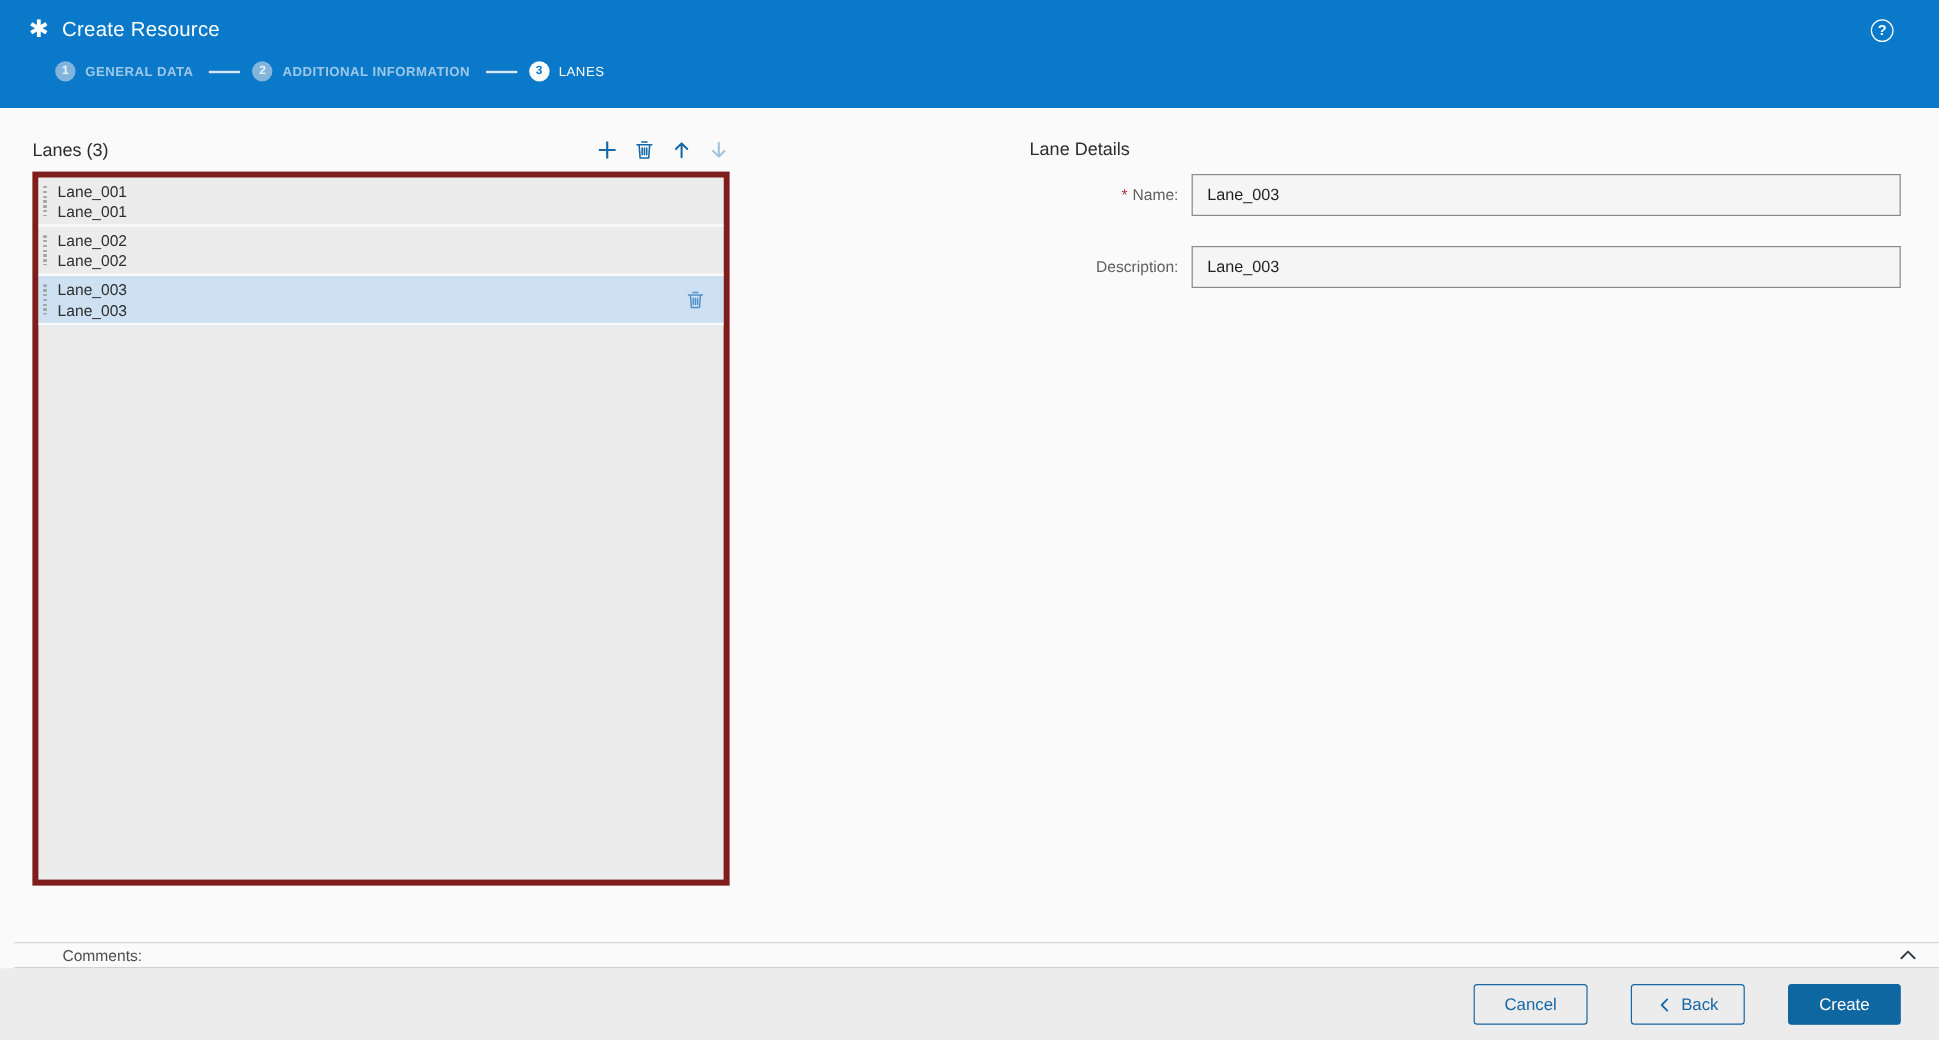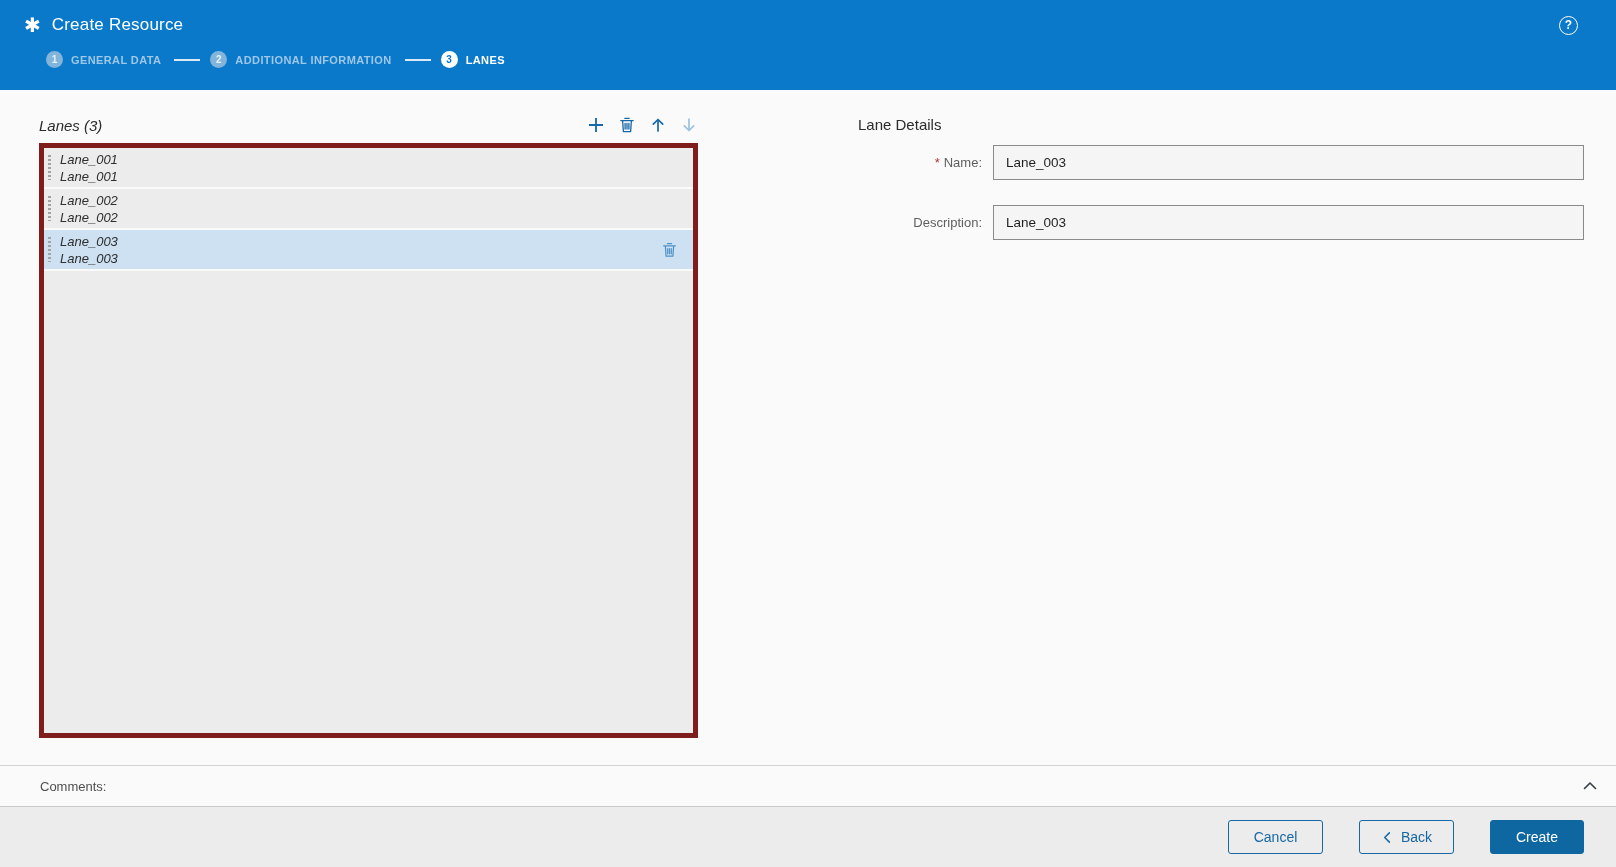--- a/index.html
+++ b/index.html
@@ -27,27 +27,27 @@
   .steps { display: flex; align-items: center; margin: 16px 0 0 46px; }
   .step { display: flex; align-items: center; }
   .step-circle {
     width: 17px; height: 17px; border-radius: 50%; font-size: 10px; font-weight: bold;
     display: flex; align-items: center; justify-content: center;
   }
   .step.done .step-circle { background: #82b4dc; color: #eaf3fb; }
   .step.active .step-circle { background: #fff; color: #0a79ca; }
   .step-label { margin-left: 8px; font-size: 11px; letter-spacing: .4px; }
   .step.done .step-label { color: #9ec7e8; font-weight: 600; }
-  .step.active .step-label { color: #fff; font-weight: 700; }
+  .step.active .step-label { color: #fff; font-weight: 400; }
   .step-line { width: 26px; height: 2px; background: #d9e9f6; margin: 0 10px 0 13px; }
 
   
   .main { flex: 1 1 auto; position: relative; background: #fafafa; }
 
-  .left-panel { position: absolute; left: 39px; top: 24px; width: 659px; font-style: italic; }
+  .left-panel { position: absolute; left: 27px; top: 24px; width: 581px; }
   .panel-head { display: flex; align-items: center; height: 22px; margin-bottom: 7px; }
   .panel-title { font-size: 15px; color: #2b2b2b; }
   .lanes-toolbar { margin-left: auto; display: flex; align-items: center; gap: 13px; }
   .tool-btn { background: none; border: none; cursor: pointer; padding: 0; line-height: 0; color: #1668a8; }
   .tool-btn.disabled { color: #9cc2e0; cursor: default; }
   .tool-btn svg { width: 18px; height: 18px; }
 
   .list-box {
     height: 595px; border: 5px solid #7f1d1d; background: #ececec; overflow: hidden;
   }
@@ -73,22 +73,22 @@
   .form-label { width: 124px; text-align: right; font-size: 13px; color: #5f5f5f; flex: 0 0 auto; }
   .req { color: #b03434; margin-right: 4px; font-size: 13px; }
   .form-input {
     flex: 1; height: 35px; margin-left: 11px; background: #f5f5f5;
     border: 1px solid #8a8a8a; font-family: inherit; font-size: 13.5px; color: #1f1f1f;
     padding: 0 12px; outline: none;
   }
 
   
   .comments-bar {
-    flex: 0 0 auto; height: 42px; border-top: 1px solid #d2d2d2; border-bottom: 1px solid #c9c9c9;
-    background: #fafafa; display: flex; align-items: center; padding: 0 18px 0 40px;
+    flex: 0 0 auto; height: 22px; border-top: 1px solid #d2d2d2; border-bottom: 1px solid #c9c9c9;
+    background: #fafafa; display: flex; align-items: center; padding: 0 18px 0 40px; margin-left: 12px;
   }
   .comments-label { font-size: 13px; color: #4f4f4f; }
   .comments-toggle { margin-left: auto; background: none; border: none; cursor: pointer; line-height: 0; color: #333c47; padding: 0; }
   .comments-toggle svg { width: 16px; height: 16px; }
 
   
   .footer {
     flex: 0 0 auto; height: 60px; background: #ececec;
     display: flex; align-items: center; justify-content: flex-end; gap: 36px; padding-right: 32px;
   }

